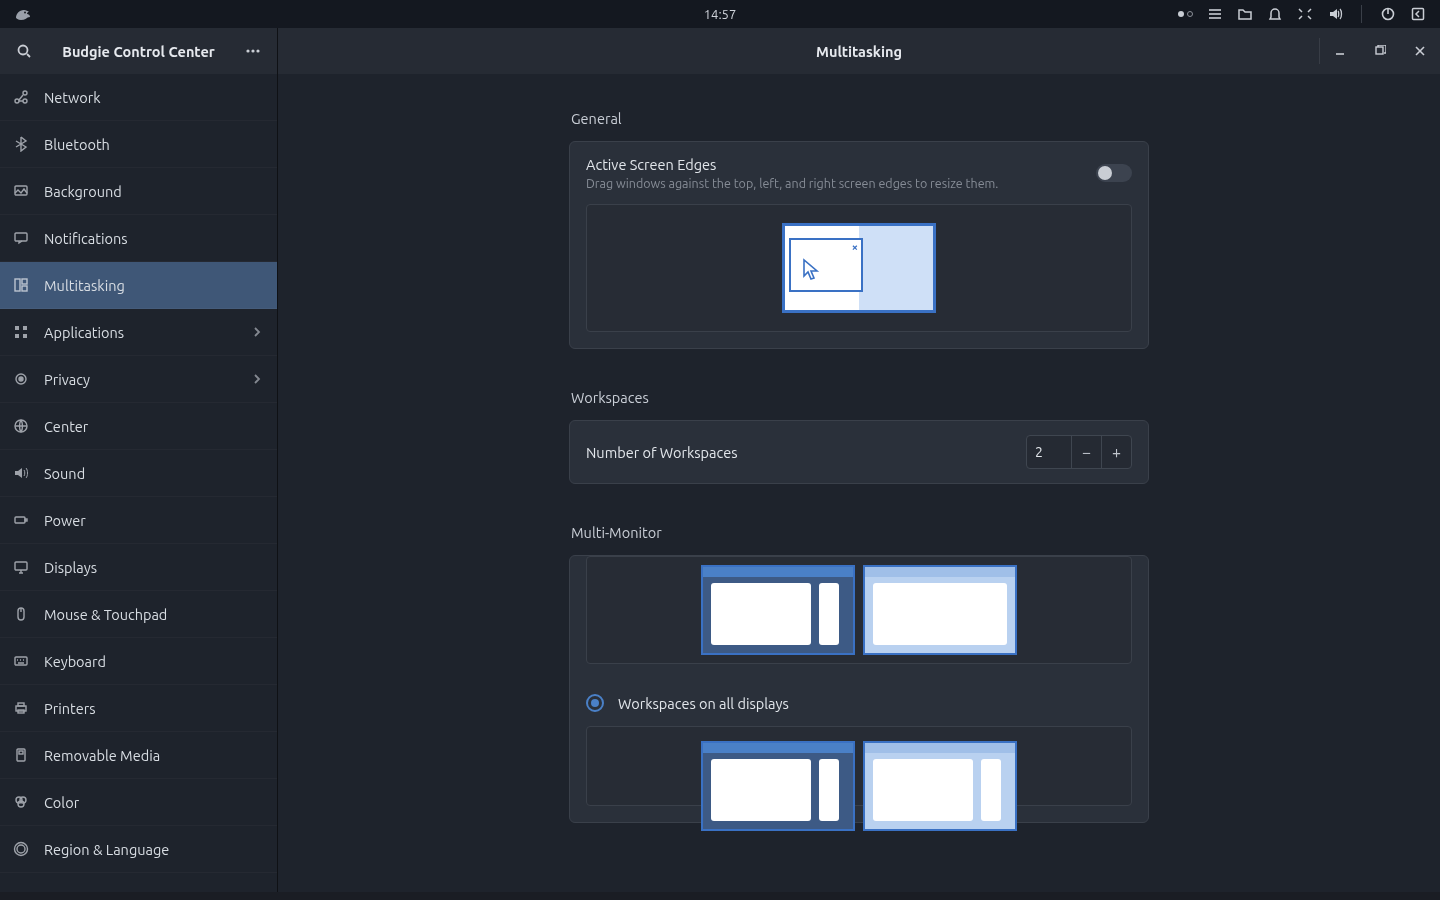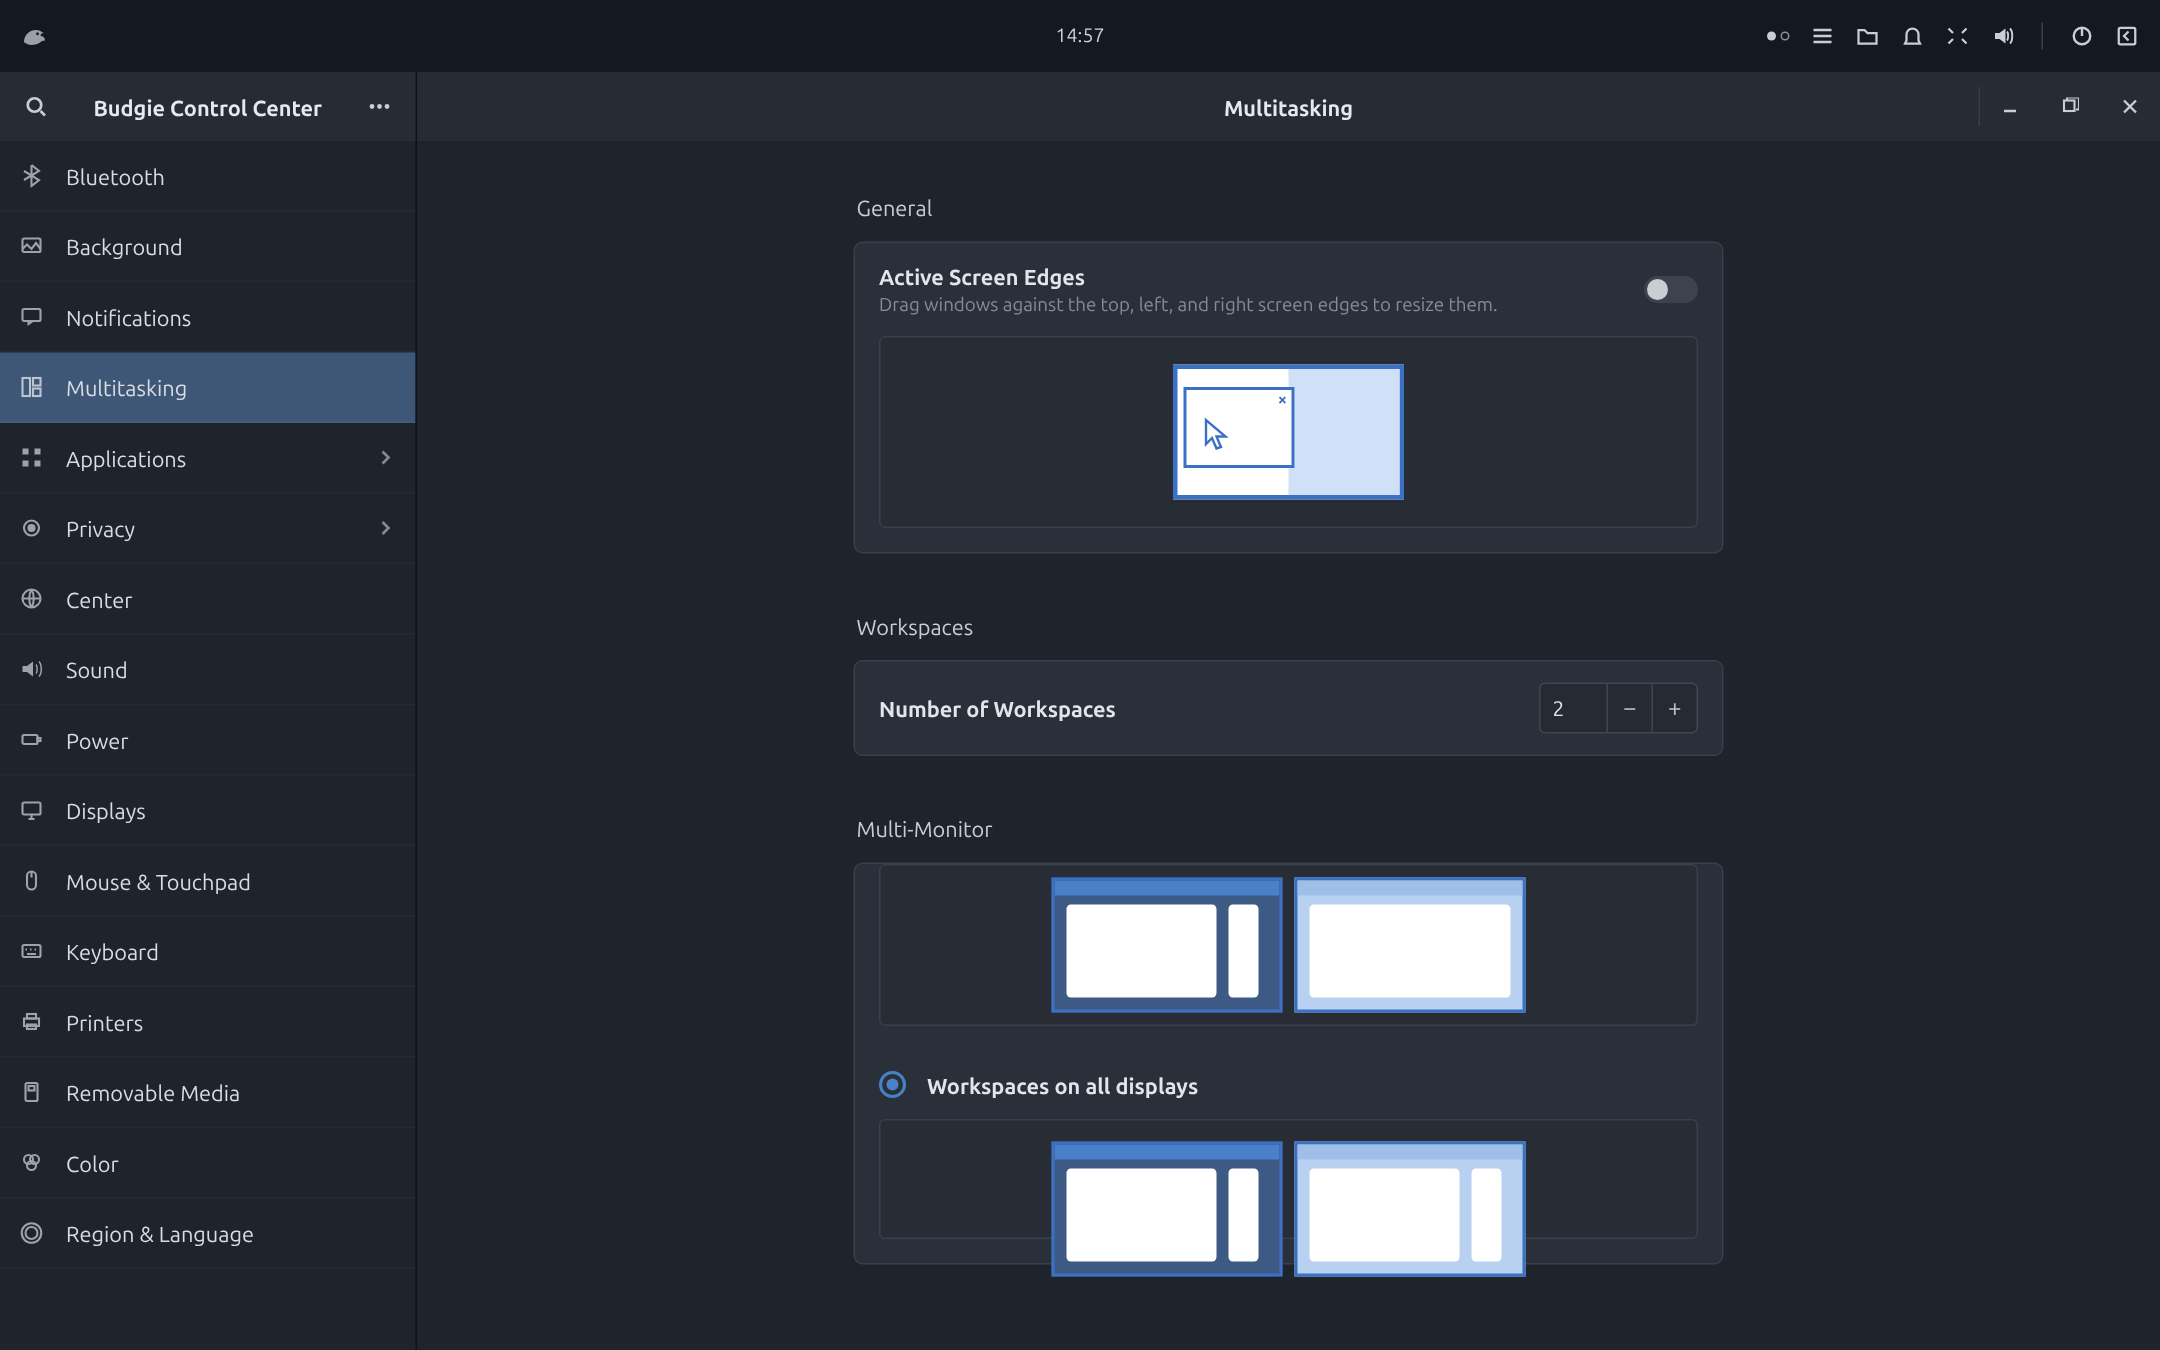--- a/index.html
+++ b/index.html
@@ -1,19 +1,19 @@
 <!DOCTYPE html>
 <html><head>
 <meta charset="utf-8">
 <style>
 * { margin: 0; padding: 0; box-sizing: border-box; font-family: -apple-system, "Segoe UI", Ubuntu, Cantarell, sans-serif; }
 html, body { width: 1440px; height: 900px; overflow: hidden; background: #1a1d24; color: #d8dde3; }
 
 
-.top-panel { height: 48px; background: #141820; display: flex; align-items: center; position: relative; }
+.top-panel { height: 28px; background: #141820; display: flex; align-items: center; position: relative; }
 .top-panel .logo { width: 28px; height: 28px; margin-left: 8px; display:flex; align-items:center; justify-content:center;}
 .top-panel .clock { position: absolute; left: 50%; transform: translateX(-50%); font-size: 13px; color: #cfd3da; }
 .top-panel .tray { margin-left: auto; display: flex; align-items: center; gap: 14px; padding-right: 14px; }
 .tray-sep { width: 1px; height: 18px; background: #3a3f48; margin: 0 4px; }
 .tray svg { display:block; }
 .tray .ind-dots { display:flex; gap:3px; align-items:center; }
 .tray .dot-f { width:6px; height:6px; border-radius:50%; background:#c9cdd4; }
 .tray .dot-o { width:6px; height:6px; border-radius:50%; border:1px solid #8c9099; }
 
 
@@ -36,21 +36,21 @@
 .main-header { height:46px; background:#262b34; display:flex; align-items:center; justify-content:center; position:relative; }
 .main-header .main-title { font-weight:700; font-size:14.5px; color:#e6e9ee; }
 .main-header .win-btn { position:absolute; top:0; height:46px; width:40px; display:flex; align-items:center; justify-content:center; cursor:pointer; }
 .main-header .win-sep { position:absolute; right:120px; top:10px; width:1px; height:26px; background:#383d46; }
 .main-content { flex:1; overflow-y:auto; display:flex; justify-content:center; padding: 36px 0 40px 0; }
 .content-inner { width:580px; }
 
 .section-title { font-size:14.5px; font-weight:400; color:#c9ced6; margin: 0 0 14px 2px; }
 .panel { background:#2a303a; border:1px solid #3a404a; border-radius:6px; margin-bottom: 40px; }
 .panel-row { padding:14px 16px; display:flex; align-items:center; }
-.row-title { font-size:14.5px; color:#e2e6eb;font-weight:bold; }
+.row-title { font-size:14.5px; color:#e2e6eb; }
 .row-sub { font-size:12.5px; color:#868c96; margin-top:3px; }
 
 
 .toggle { width:36px; height:18px; background:#3c434f; border-radius:10px; position:relative; margin-left:auto; cursor:pointer; }
 .toggle .knob { width:14px; height:14px; background:#c9cdd4; border-radius:50%; position:absolute; top:2px; left:2px; }
 
 
 .preview-box { margin: 0 16px 16px 16px; border:1px solid #3a404a; border-radius:4px; height:128px; display:flex; align-items:center; justify-content:center; background:#272c35; }
 .screen-edge-demo { width:154px; height:90px; background:#fff; border:3px solid #3a71c4; position:relative; }
 .screen-edge-demo .half-shade { position:absolute; right:0; top:0; width:50%; height:100%; background:#cfe0f7; }
@@ -172,20 +172,31 @@
             <circle cx="3" cy="2" r="1.6"></circle>
             <circle cx="8" cy="2" r="1.6"></circle>
             <circle cx="13" cy="2" r="1.6"></circle>
           </svg>
       </div>
     </div>
     <div class="sidebar-list" id="sidebar-list">
         <div class="sidebar-item">
           <span class="s-ico">
             <svg width="16" height="16" viewBox="0 0 16 16" fill="none" stroke="#c9cdd4" stroke-width="1.4">
+              <circle cx="4" cy="12" r="2"></circle>
+              <circle cx="12" cy="4" r="2"></circle>
+              <circle cx="12" cy="12" r="2"></circle>
+              <path d="M6 11l4-5M6 12h4"></path>
+            </svg>
+          </span>
+          <span>Network</span>
+        </div>
+        <div class="sidebar-item">
+          <span class="s-ico">
+            <svg width="16" height="16" viewBox="0 0 16 16" fill="none" stroke="#c9cdd4" stroke-width="1.4">
               <path d="M8 1v14l5-4-10-6m0 6l10-6-5-4"></path>
             </svg>
           </span>
           <span>Bluetooth</span>
         </div>
         <div class="sidebar-item">
           <span class="s-ico">
             <svg width="16" height="16" viewBox="0 0 16 16" fill="none" stroke="#c9cdd4" stroke-width="1.4">
               <rect x="2" y="3" width="12" height="9" rx="1"></rect>
               <path d="M2 10l3-3 3 3 3-4 3 4"></path>

